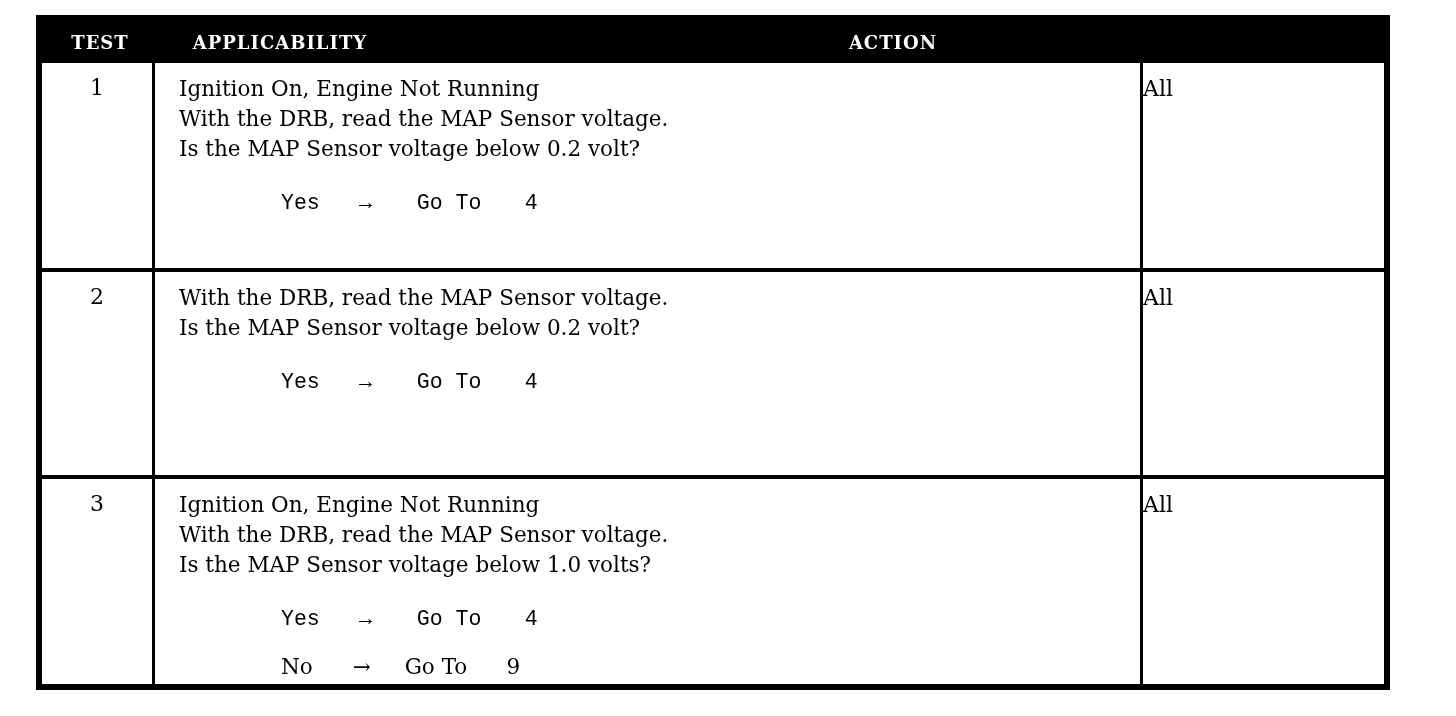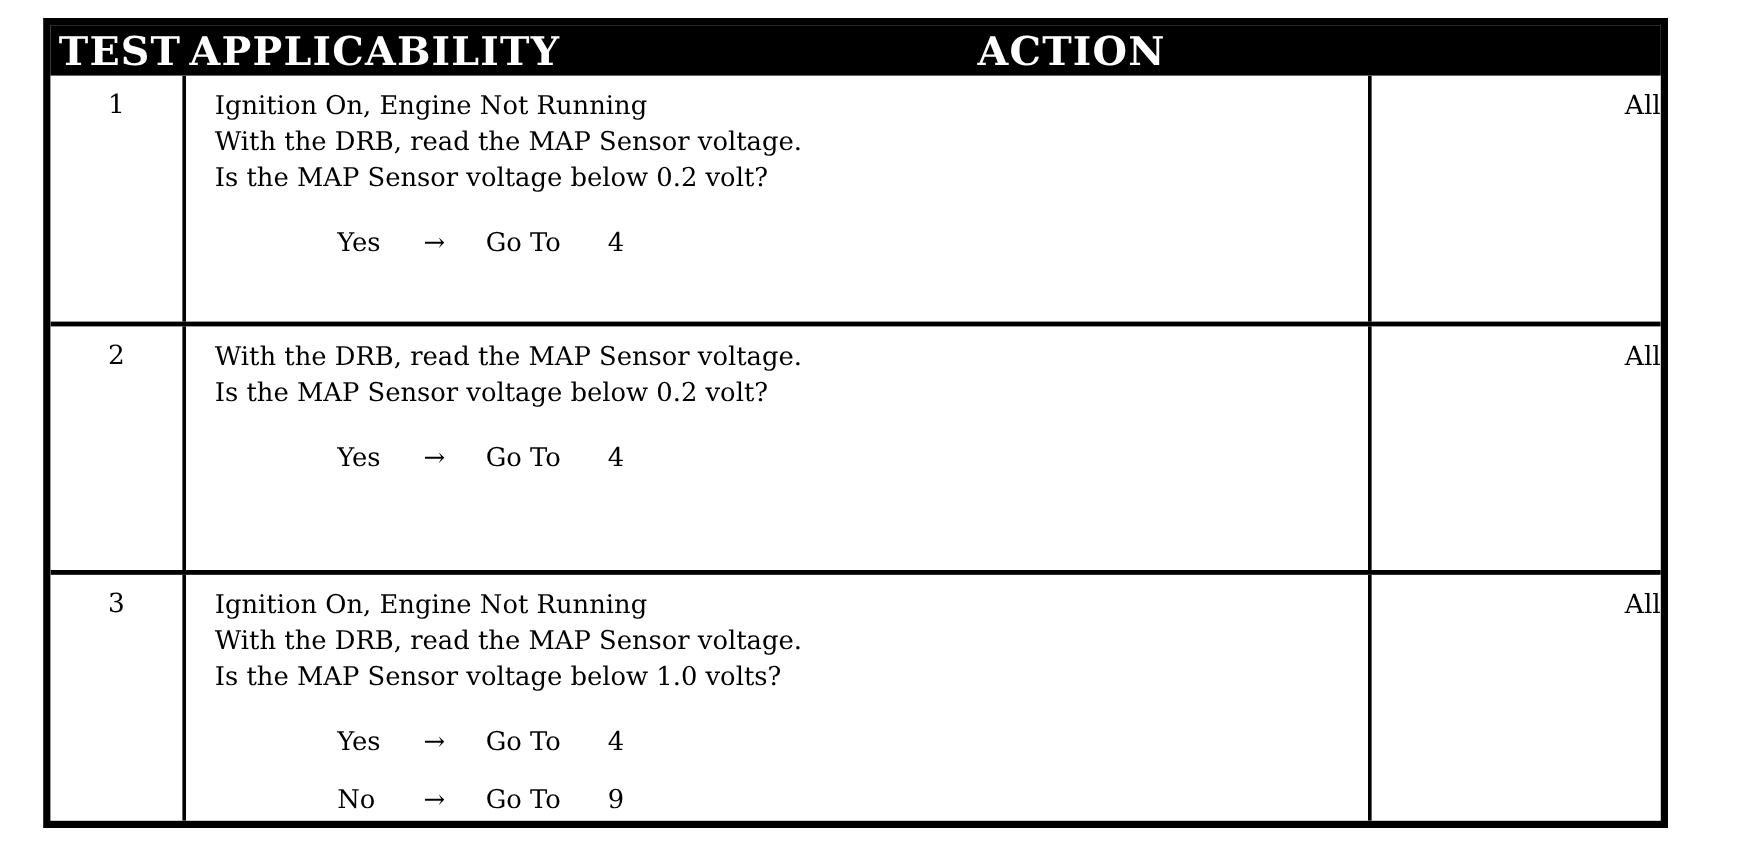--- a/index.html
+++ b/index.html
@@ -14,43 +14,43 @@
   }
   .scan-page{position:absolute;inset:0;background:var(--page-bg);}
   .diag-table{
     position:absolute;left:36px;top:15px;width:1354px;height:675px;
     border:6px solid var(--border);box-sizing:border-box;
     display:flex;flex-direction:column;background:var(--page-bg);
   }
   .header-row{
     flex:0 0 42px;background:var(--header-bg);color:var(--header-text);
     display:flex;align-items:center;
-    font-weight:bold;font-size:33px;letter-spacing:1px;
+    font-weight:bold;font-size:18px;letter-spacing:1px;
   }
   .header-cell{text-align:center;box-sizing:border-box;}
   .hc-test{width:116px;}
   .hc-action{flex:1;}
   .hc-appl{width:244px;}
   .body-rows{flex:1;display:flex;flex-direction:column;overflow:hidden;}
   .t-row{display:flex;box-sizing:border-box;}
   .t-row + .t-row{border-top:4px solid var(--border);}
   .r1{flex:0 0 205px;} .r2{flex:0 0 207px;} .r3{flex:1;}
   .cell{box-sizing:border-box;}
   .cell-test{
     width:113px;border-right:3px solid var(--border);
     text-align:center;padding-top:12px;font-size:22px;
   }
   .cell-action{
     flex:1;border-right:3px solid var(--border);
     padding:11px 12px 0 24px;font-size:21.5px;line-height:30px;
   }
-  .cell-appl{width:241px;text-align:right;padding-top:13px;font-size:22px;}
+  .cell-appl{width:241px;text-align:left;padding-top:13px;font-size:22px;}
   .action-line{white-space:nowrap;}
   .branch{padding-left:102px;margin-top:18px;white-space:nowrap;}
-  .branch.first{margin-top:24px;}
+  .branch.first{margin-top:24px;font-family:Liberation Mono, monospace;}
   .branch .answer{display:inline-block;width:65px;}
   .branch .arrow{display:inline-block;width:45px;}
   .branch .verb{display:inline-block;width:95px;}
 </style>
 </head>
 <body>
 
 <div class="scan-page">
   <div class="diag-table">
 

